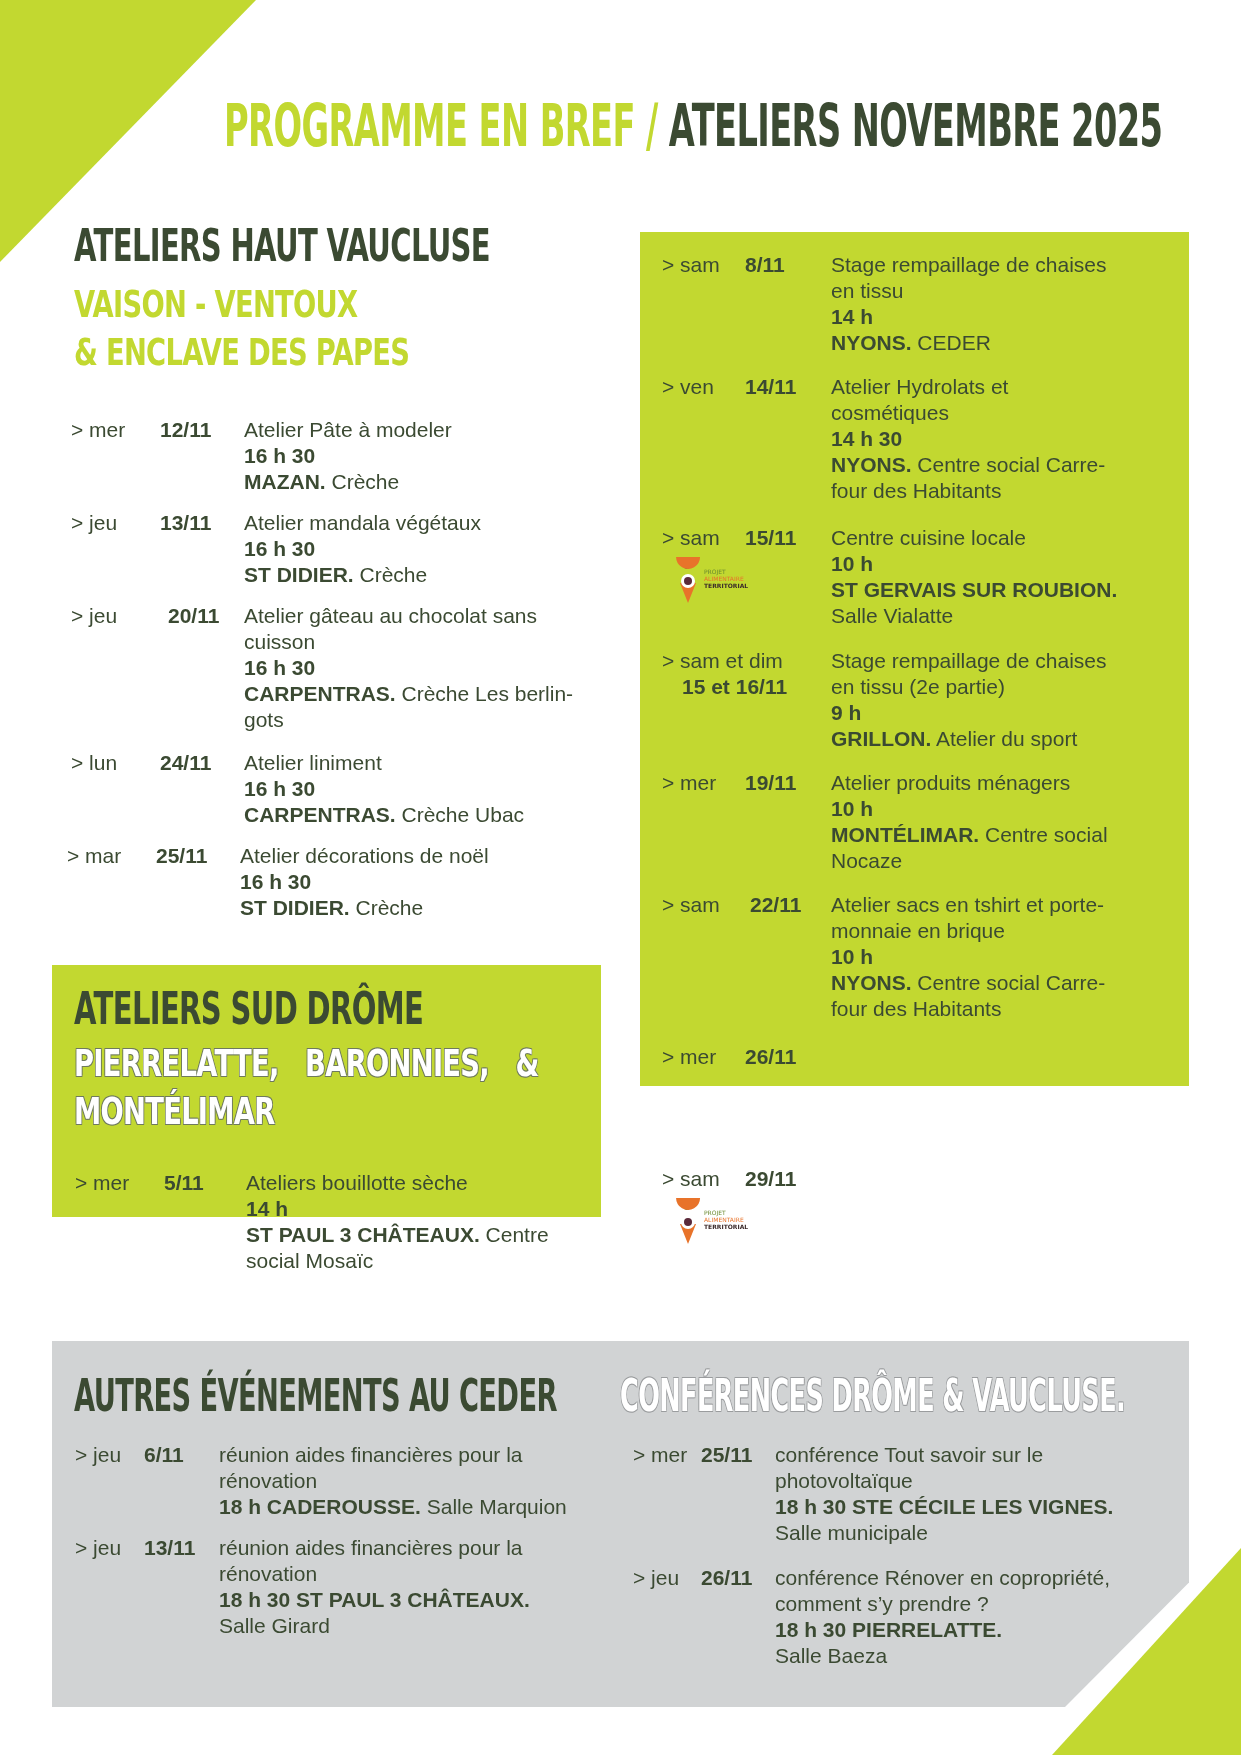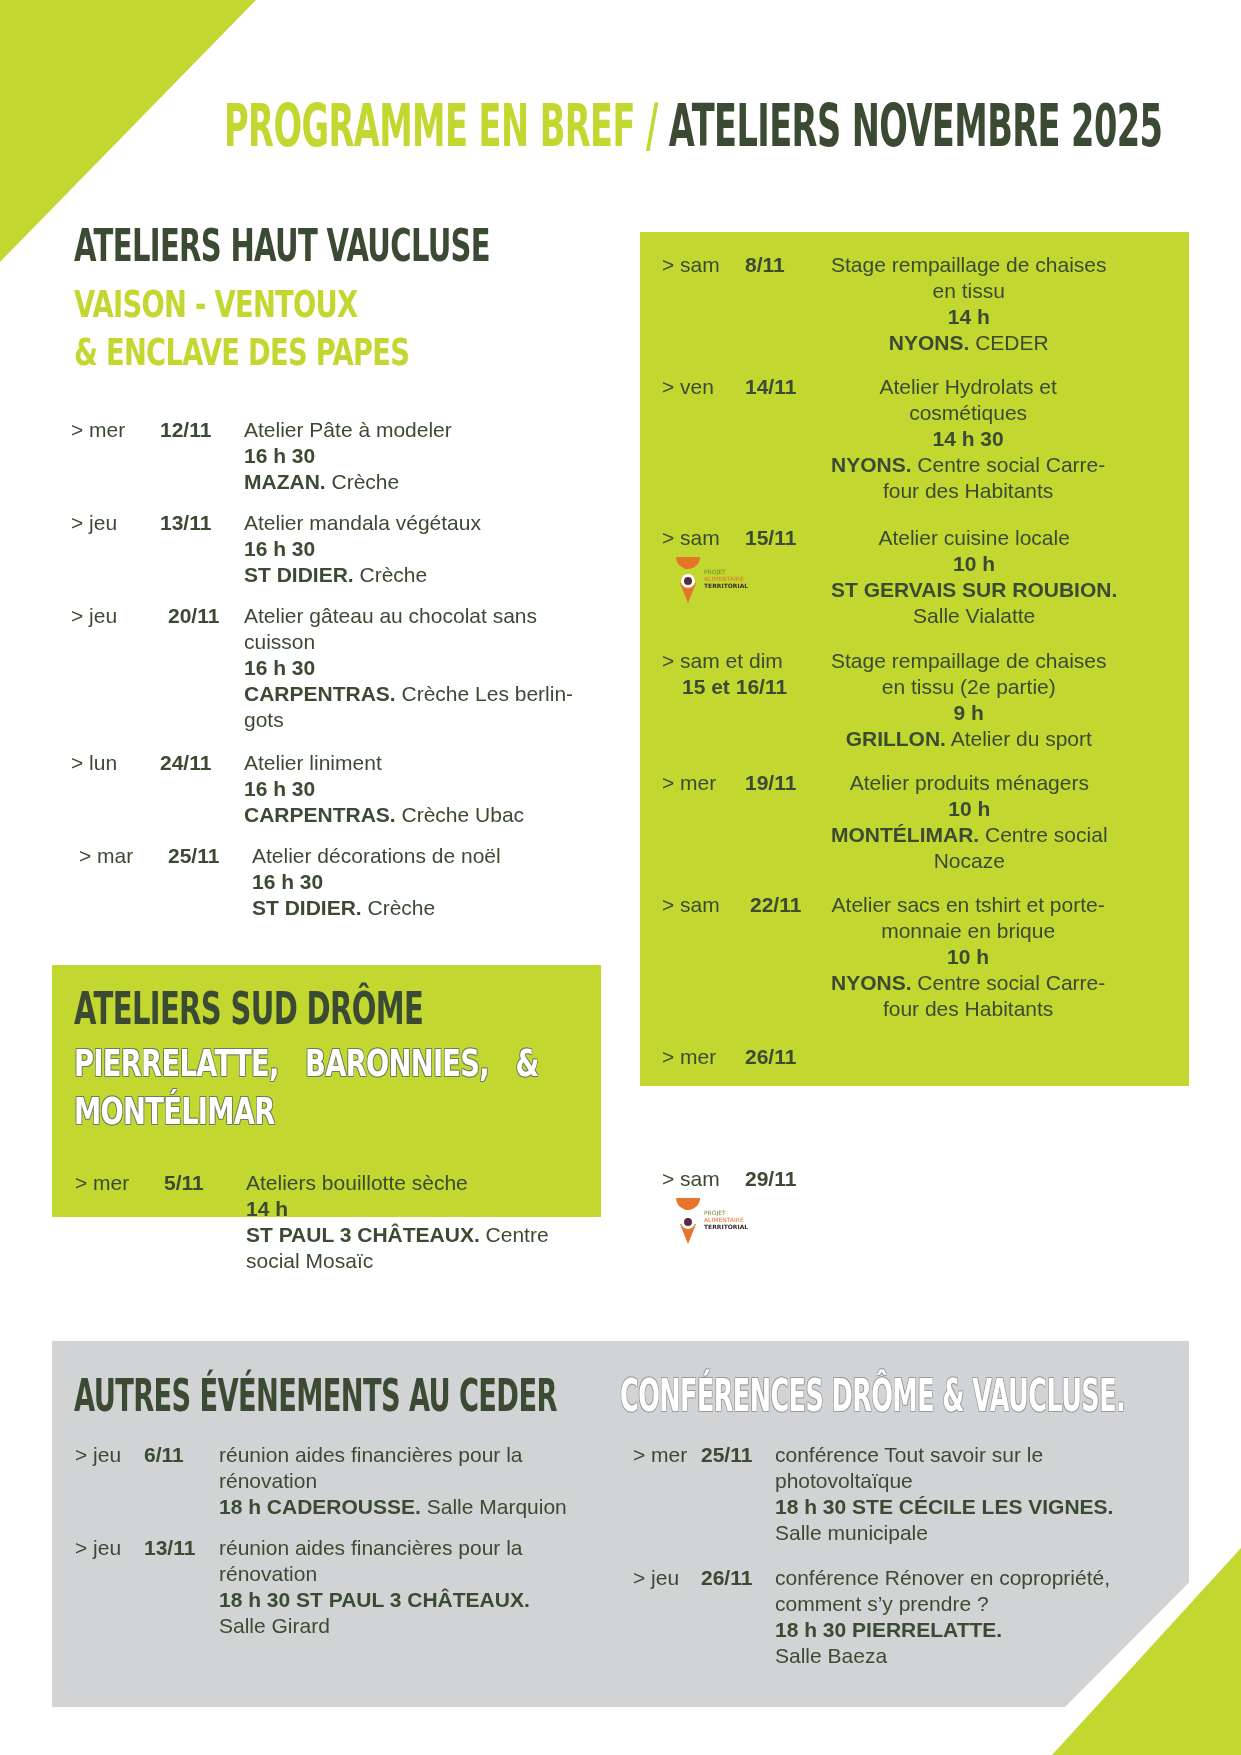--- a/index.html
+++ b/index.html
@@ -114,21 +114,21 @@
 <div class="ev" style="left:71px;top:750px;width:520px;height:80px;">
   <span class="day">&gt; lun</span>
   <span class="date" style="left:89px;">24/11</span>
   <div class="desc" style="left:173px;">
     <div>Atelier liniment</div>
     <div class="time">16 h 30</div>
     <div class="place"><b>CARPENTRAS.</b><span> Crèche Ubac</span></div>
   </div>
 </div>
 
-<div class="ev" style="left:79px;top:843px;width:520px;height:80px;">
+<div class="ev" style="left:67px;top:843px;width:520px;height:80px;">
   <span class="day">&gt; mar</span>
   <span class="date" style="left:89px;">25/11</span>
   <div class="desc" style="left:173px;">
     <div>Atelier décorations de noël</div>
     <div class="time">16 h 30</div>
     <div class="place"><b>ST DIDIER.</b><span> Crèche</span></div>
   </div>
 </div>
 
 <div class="box-green" style="left:52px;top:965px;width:549px;height:252px;">
@@ -141,21 +141,21 @@
     <span class="date" style="left:89px;">5/11</span>
     <div class="desc" style="left:171px;">
       <div>Ateliers bouillotte sèche</div>
       <div class="time">14 h</div>
       <div class="place"><b>ST PAUL 3 CHÂTEAUX.</b><span> Centre</span></div>
       <div>social Mosaïc</div>
     </div>
   </div>
 </div>
 
-<div class="box-green" style="left:640px;top:232px;width:549px;height:854px;text-align:center;">
+<div class="box-green" style="left:640px;top:232px;width:549px;height:854px;">
 
   <div class="ev" style="left:22px;top:20px;width:520px;height:110px;">
     <span class="day">&gt; sam</span>
     <span class="date" style="left:83px;">8/11</span>
     <div class="desc" style="left:169px;">
       <div>Stage rempaillage de chaises</div>
       <div>en tissu</div>
       <div class="time">14 h</div>
       <div class="place"><b>NYONS.</b><span> CEDER</span></div>
     </div>
@@ -184,21 +184,21 @@
         <path d="M14 12 a12 12 0 1 1 0.1 0 z" fill="#e8732a"></path>
         <path d="M6 26 L14 46 L22 26 z" fill="#e8732a"></path>
         <circle cx="14" cy="24" r="7" fill="#ffffff"></circle>
         <circle cx="14" cy="24" r="4" fill="#5b2a3a"></circle>
         <text x="30" y="17" font-size="6" fill="#6a8a2e" font-family="DejaVu Sans, sans-serif">PROJET</text>
         <text x="30" y="24" font-size="6" fill="#e8732a" font-family="DejaVu Sans, sans-serif">ALIMENTAIRE</text>
         <text x="30" y="31" font-size="6" fill="#3b2a2a" font-weight="bold" font-family="DejaVu Sans, sans-serif">TERRITORIAL</text>
       </svg>
     </div>
     <div class="desc" style="left:169px;">
-      <div>Atelier cuisine locale</div>
+      <div>Centre cuisine locale</div>
       <div class="time">10 h</div>
       <div class="place"><b>ST GERVAIS SUR ROUBION.</b><span></span></div>
       <div>Salle Vialatte</div>
     </div>
   </div>
 
   <div class="ev" style="left:22px;top:416px;width:520px;height:110px;">
     <span class="day">&gt; sam et dim</span>
     <span class="date" style="left:20px;top:26px;">15 et 16/11</span>
     <div class="desc" style="left:169px;">

